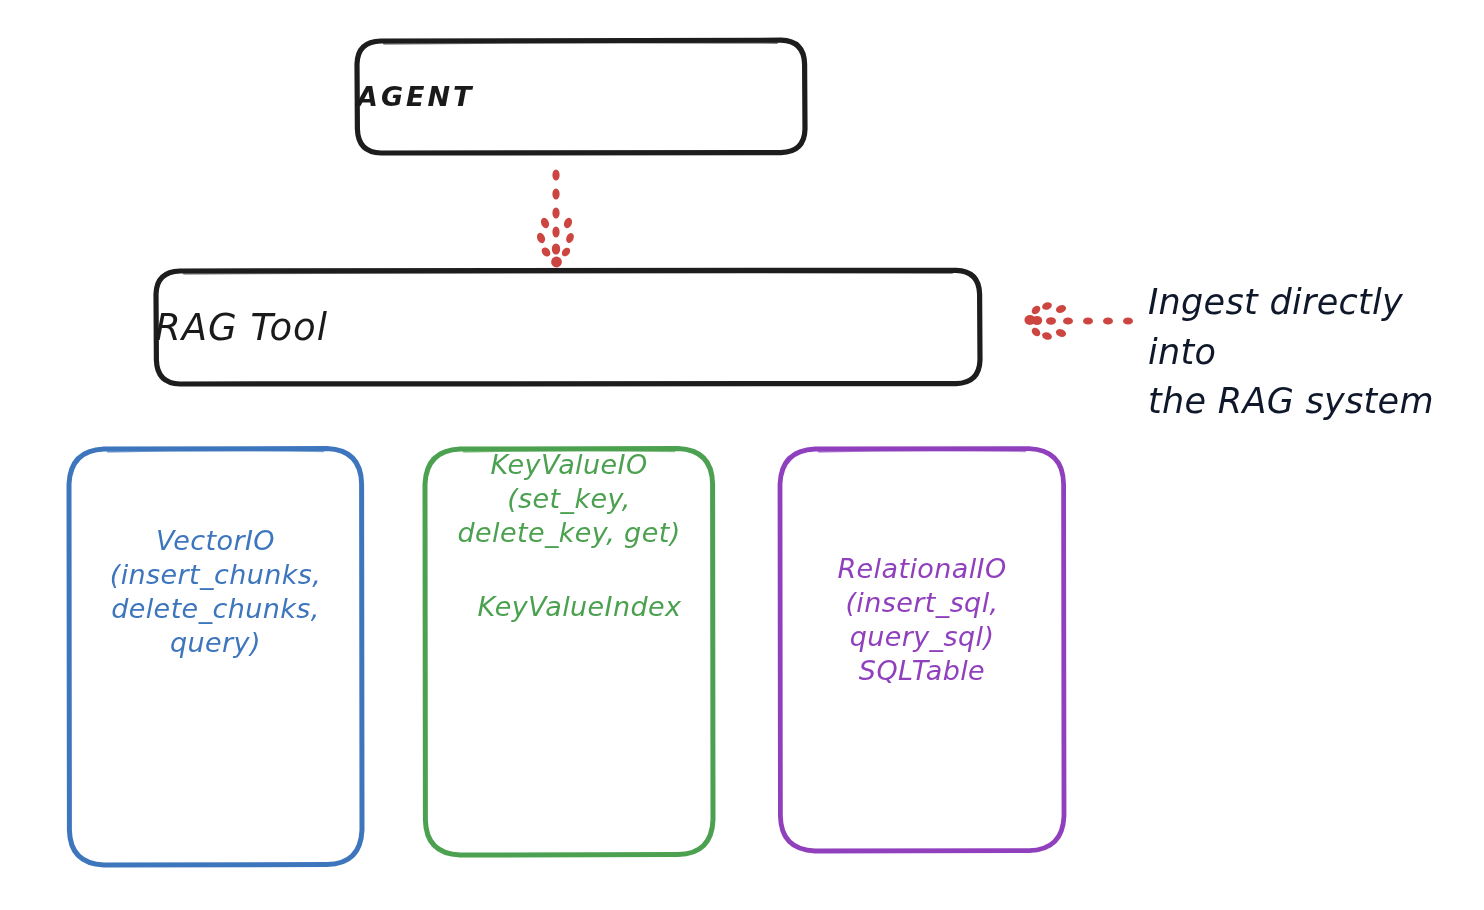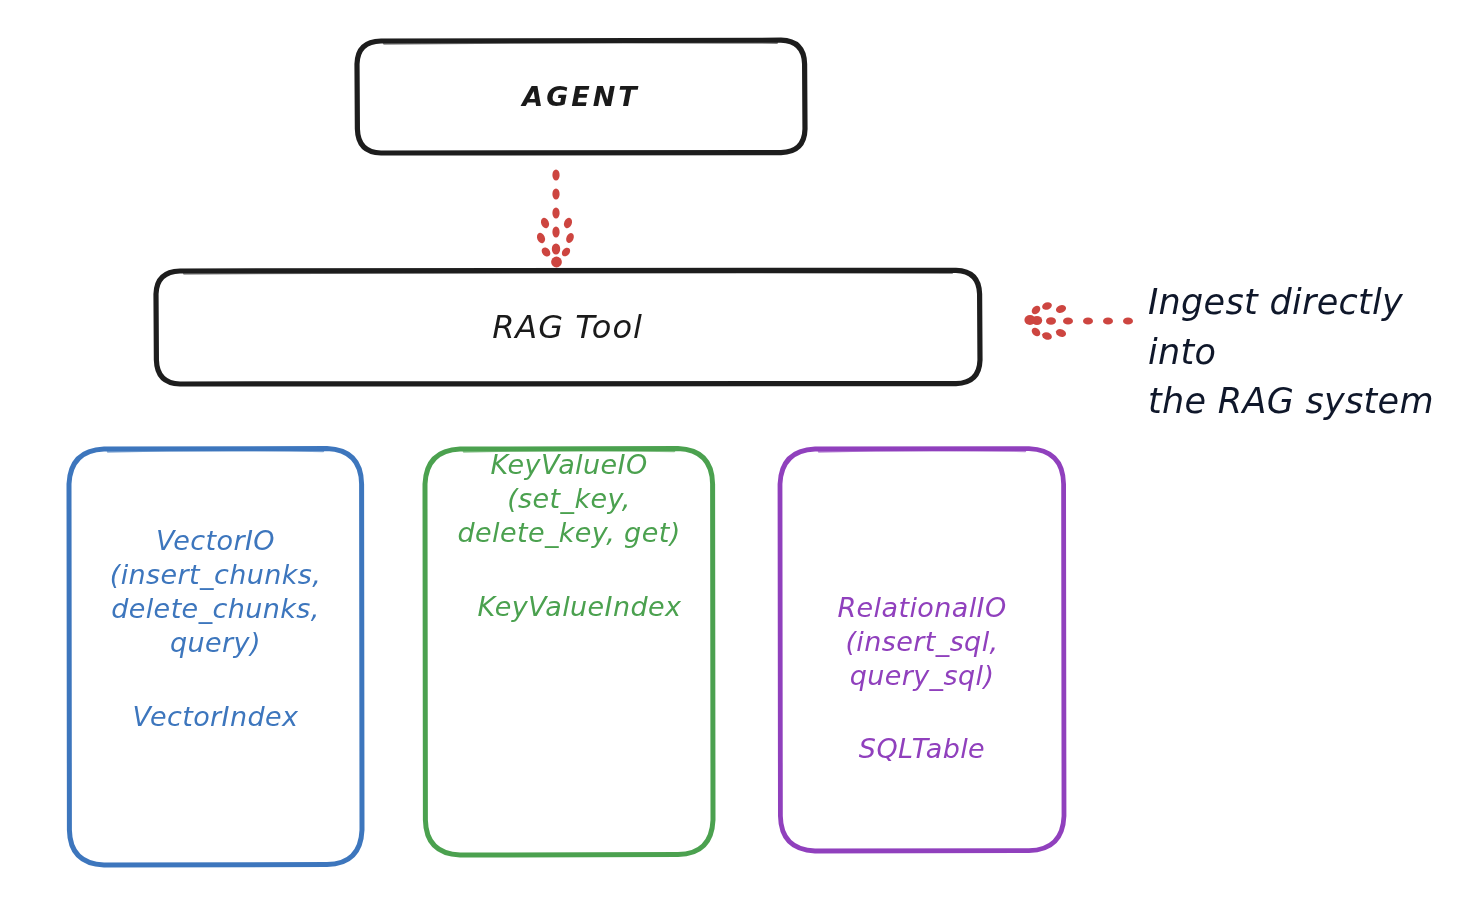--- a/index.html
+++ b/index.html
@@ -20,21 +20,21 @@
     inset: 0;
     width: 1484px;
     height: 910px;
   }
 
   .node {
     position: absolute;
     box-sizing: border-box;
     display: flex;
     align-items: center;
-    justify-content: center;
+    justify-content: flex-start;
     text-align: center;
     z-index: 2;
   }
 
   
   .box-agent {
     left: 357px;
     top: 40px;
     width: 448px;
     height: 113px;
@@ -51,21 +51,21 @@
     color: #1a1a1a;
     font-style: italic;
     letter-spacing: 1.5px;
   }
   .box-agent .box-label {
     font-size: 27px;
     font-weight: 600;
     letter-spacing: 3px;
   }
   .box-ragtool .box-label {
-    font-size: 32px;
+    font-size: 37px;
     font-weight: 500;
     letter-spacing: 1px;
   }
 
   
   .card {
     position: absolute;
     box-sizing: border-box;
     display: flex;
     flex-direction: column;
@@ -99,21 +99,21 @@
   }
   .card-title { font-size: 27px; }
   .card-index { font-size: 27px; }
 
   .card-vector .card-index   { margin-top: 40px; }
   .card-keyvalue .card-index { margin-top: 40px; margin-left: 21px; }
   .card-relational .card-index { }
 
   .c-blue   { color: #3d76bd; }
   .c-green  { color: #4ba14f; }
-  .c-purple { color: #9040bd; margin-top: 39px; }
+  .c-purple { color: #9040bd; }
 
   
   .annotation {
     position: absolute;
     left: 1148px;
     top: 278px;
     width: 320px;
     z-index: 3;
     text-align: left;
   }
@@ -202,21 +202,20 @@
 <div class="node box-ragtool">
   <span class="box-label">RAG Tool</span>
 </div>
 
 <div class="card card-vector">
   <div class="card-inner">
     <div class="card-title c-blue">VectorIO
 (insert_chunks,
 delete_chunks,
 query)</div>
-    <div class="card-index c-blue">VectorIndex</div>
   </div>
 </div>
 
 <div class="card card-keyvalue">
   <div class="card-inner">
     <div class="card-title c-green">KeyValueIO
 (set_key,
 delete_key, get)</div>
     <div class="card-index c-green">KeyValueIndex</div>
   </div>

